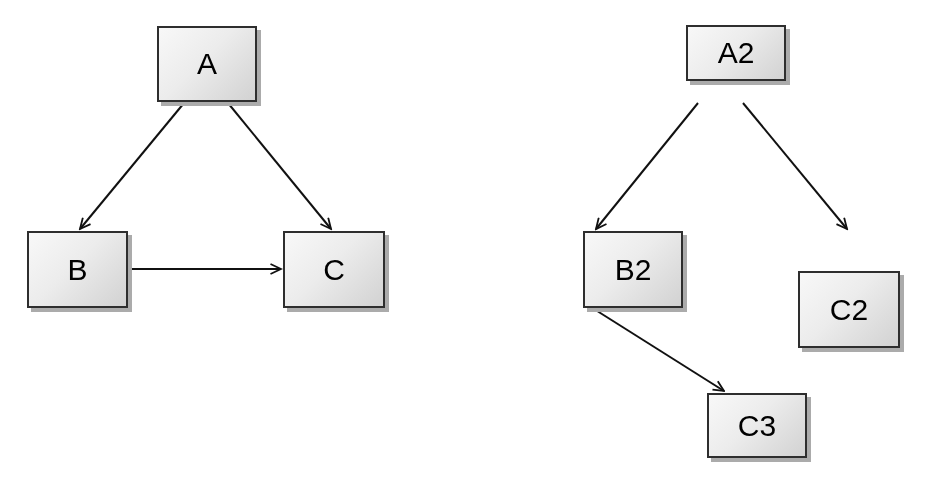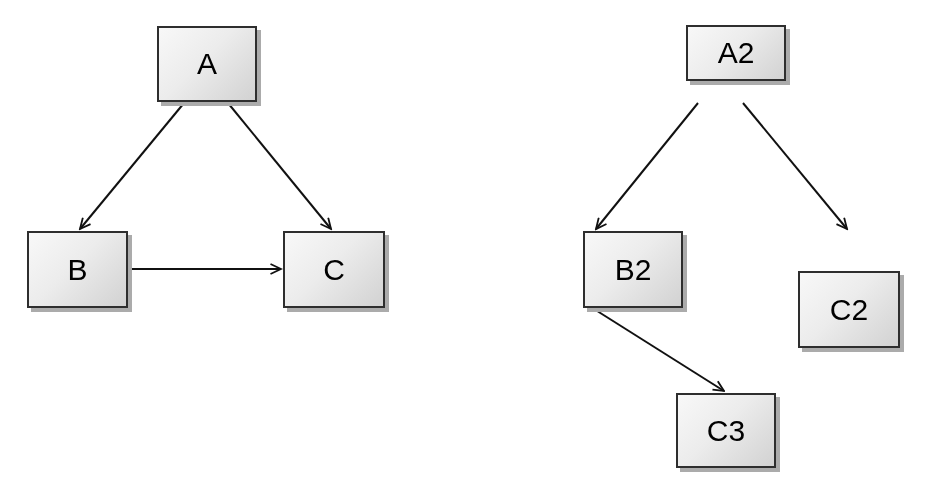--- a/index.html
+++ b/index.html
@@ -71,17 +71,17 @@
       </div>
       <div class="node" style="left: 686px; top: 25px; width: 100px; height: 56px;">
         <span class="node-label">A2</span>
       </div>
       <div class="node" style="left: 543px; top: 231px; width: 100px; height: 77px; margin-left: 40px;">
         <span class="node-label">B2</span>
       </div>
       <div class="node" style="left: 798px; top: 231px; width: 102px; height: 77px; margin-top: 40px;">
         <span class="node-label">C2</span>
       </div>
-      <div class="node" style="left: 676px; top: 393px; width: 100px; height: 75px;">
+      <div class="node" style="left: 707px; top: 393px; width: 100px; height: 65px;">
         <span class="node-label">C3</span>
       </div>
     </div>
 </div>
 
 </body></html>

